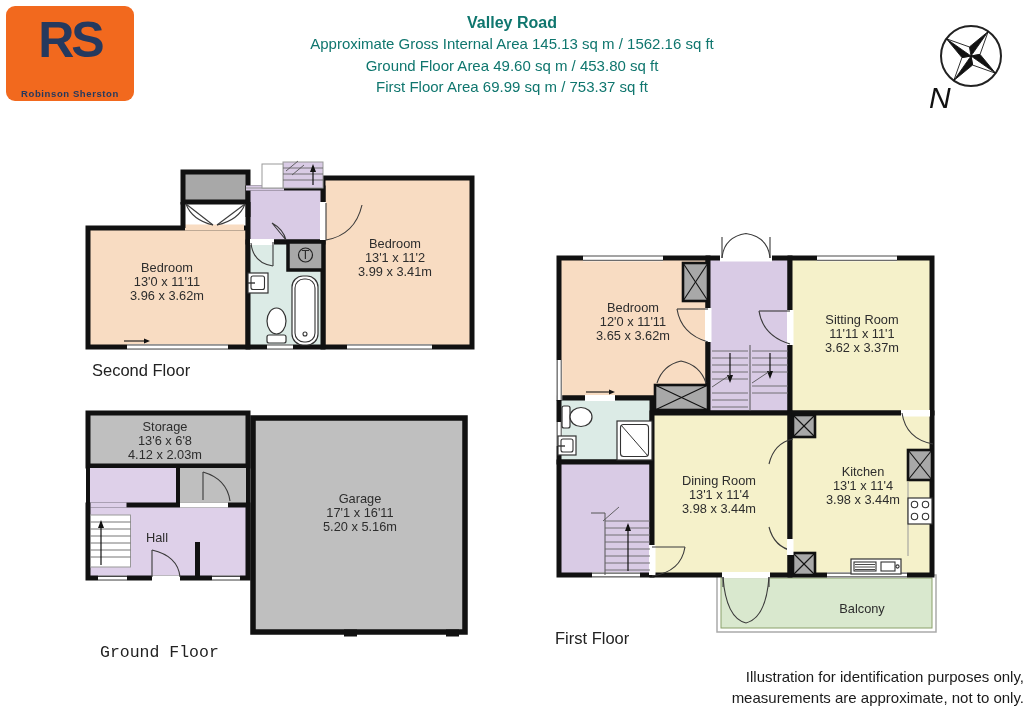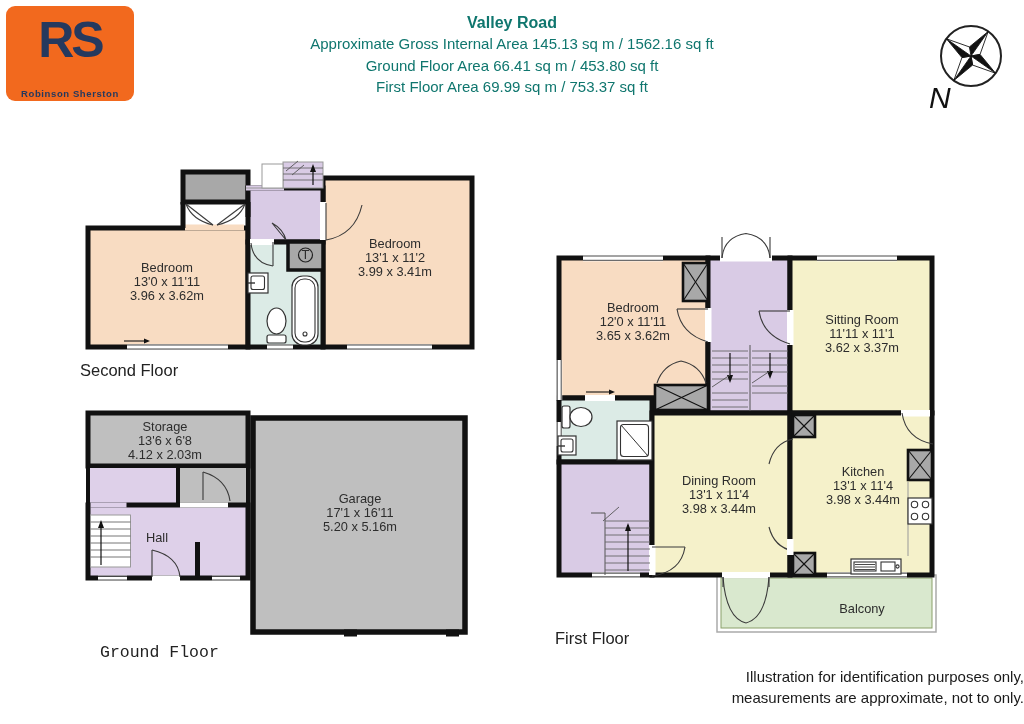--- a/index.html
+++ b/index.html
@@ -15,21 +15,21 @@
   #logo .rs{font-size:50px;font-weight:bold;letter-spacing:-3px;color:#25395e;line-height:60px;margin-top:4px;}
   #logo .nm{font-size:9.5px;letter-spacing:0.6px;color:#25395e;margin-top:18px;font-weight:bold;}
   
   #compass{position:absolute;left:925px;top:10px;}
   
   .plan{position:absolute;}
   #plan2{left:80px;top:150px;}
   #plang{left:80px;top:405px;}
   #plan1{left:545px;top:225px;}
   .floorlabel{position:absolute;font-size:16.5px;color:#222;}
-  #lbl2{left:80px;top:361px;}
+  #lbl2{left:92px;top:361px;}
   #lblg{left:100px;top:643px;font-family:Liberation Mono, monospace;}
   #lbl1{left:555px;top:629px;}
   
   #ftr{position:absolute;left:0;right:0;top:666px;text-align:right;color:#1a1a1a;
        font-size:15px;line-height:21px;}
   
   .lbl{font-family:"Liberation Sans",sans-serif;font-size:12.8px;fill:#2d2d2d;text-anchor:middle;}
   .door{stroke:#3a3a3a;stroke-width:1.1;fill:none;}
   .fix{stroke:#333;stroke-width:1.2;fill:#fff;}
   .fix2{stroke:#333;stroke-width:1.1;fill:none;}
@@ -39,21 +39,21 @@
   .xline{stroke:#111;stroke-width:1.1;}
 </style>
 </head>
 <body>
 
 <div id="page">
 
   <div id="hdr">
     <div class="t">Valley Road</div>
     <div class="l">Approximate Gross Internal Area 145.13 sq m / 1562.16 sq ft</div>
-    <div class="l">Ground Floor Area 66.41 sq m / 453.80 sq ft</div>
+    <div class="l">Ground Floor Area 49.60 sq m / 453.80 sq ft</div>
     <div class="l">First Floor Area 69.99 sq m / 753.37 sq ft</div>
   </div>
 
   <div id="logo">
     <div class="rs">RS</div>
     <div class="nm">Robinson Sherston</div>
   </div>
 
   <svg id="compass" width="92" height="108" viewBox="0 0 92 108">
     <circle cx="46" cy="46" r="30" fill="#fff" stroke="#222" stroke-width="2"></circle>

